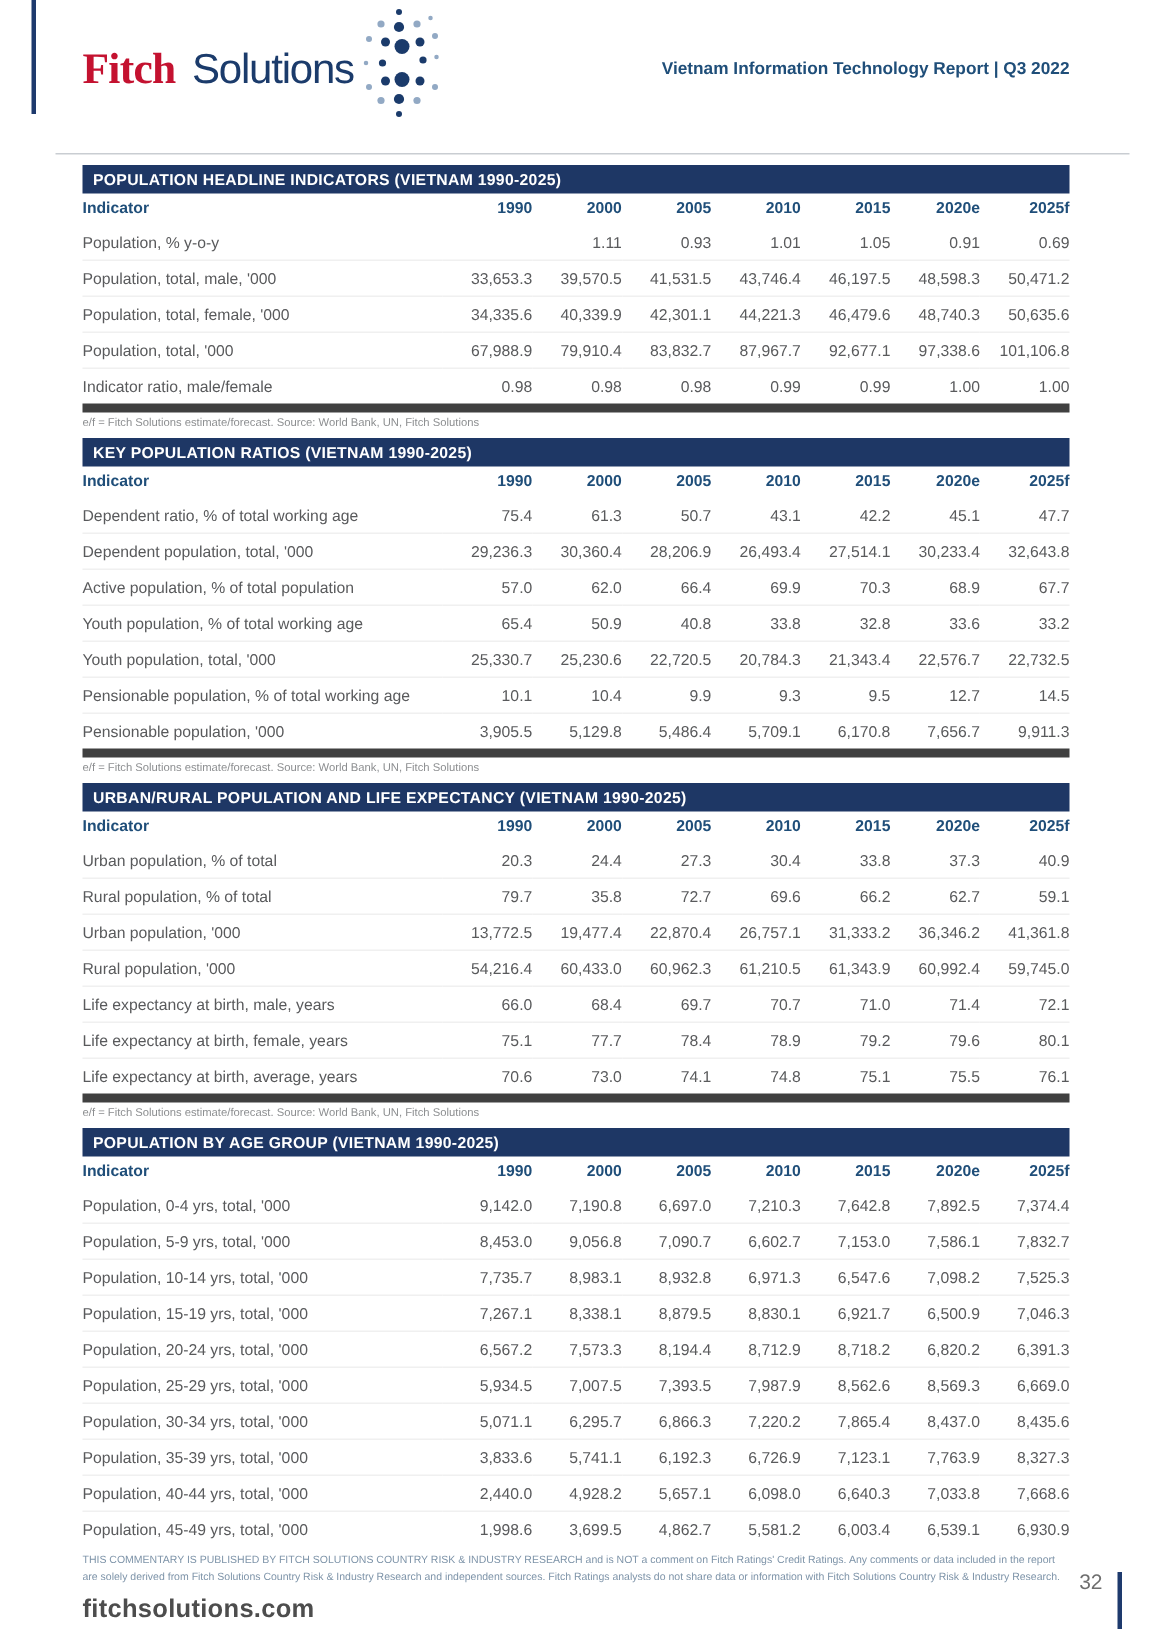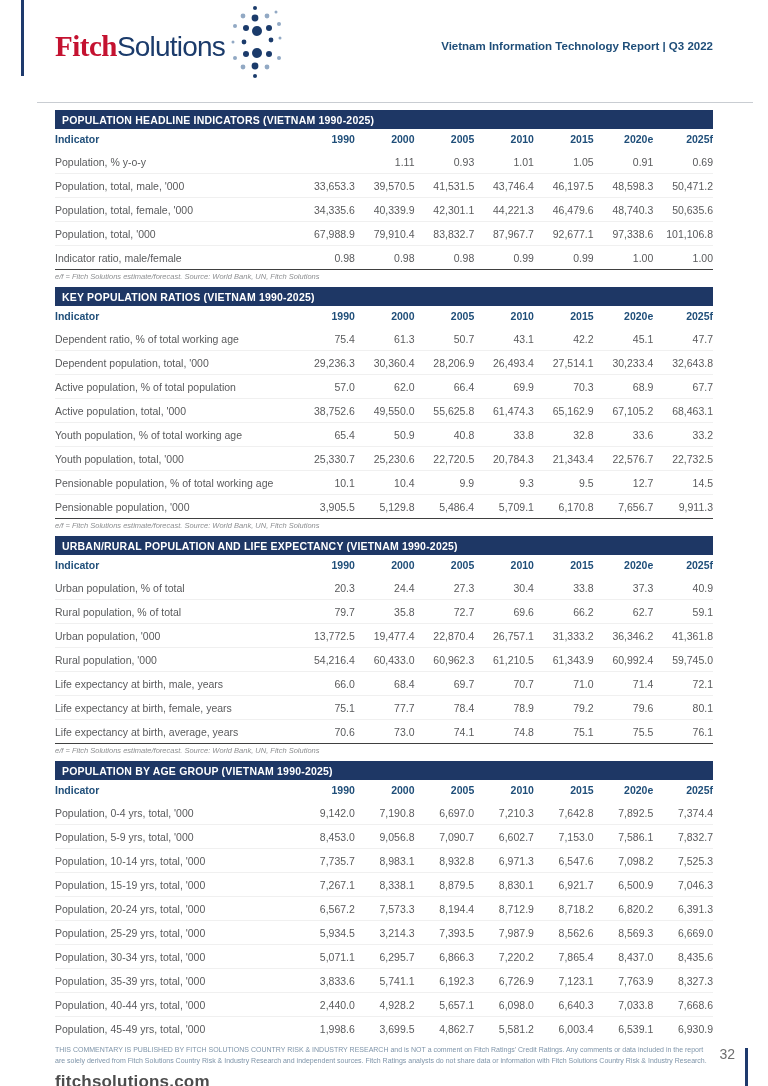--- a/index.html
+++ b/index.html
@@ -4,38 +4,38 @@
 <style>
   html,body{margin:0;padding:0;background:#ffffff;}
   .page{position:relative;width:768px;height:1086px;background:#fff;overflow:hidden;
         font-family:"Liberation Sans",sans-serif;box-sizing:border-box;}
   .accent-top-left{position:absolute;left:21px;top:0;width:3px;height:76px;background:#1e3a6d;}
   .accent-bottom-right{position:absolute;right:20px;bottom:0;width:3px;height:38px;background:#1e3a6d;}
 
   .header{position:relative;height:103px;padding:0 55px;box-sizing:border-box;}
   .header-rule{position:absolute;left:37px;right:15px;bottom:0;height:1px;background:#c9cdd2;}
   .logo-row{display:flex;align-items:center;height:92px;}
-  .logo-text{display:flex;align-items:baseline;}
+  .logo-text{display:flex;align-items:baseline;gap:11px;}
   .logo-fitch{font-family:"Liberation Serif",serif;font-weight:bold;color:#c41230;font-size:29px;letter-spacing:-0.5px;}
   .logo-solutions{color:#1b3b6b;font-size:28px;letter-spacing:-0.8px;}
   .logo-dots{margin-left:2px;margin-top:-4px;}
   .report-title{margin-left:auto;color:#1f4e79;font-weight:bold;font-size:11.5px;white-space:nowrap;}
 
   .tables{margin:7px 55px 0 55px;}
   .tbar{background:#1e3765;color:#ffffff;font-weight:bold;font-size:10.5px;
         padding:4px 7px 3px 7px;letter-spacing:0.2px;}
   table{width:100%;border-collapse:collapse;table-layout:fixed;}
   thead th{color:#1f4e79;font-weight:bold;font-size:10.5px;text-align:right;
            padding:4px 0 5px 0;white-space:nowrap;}
   thead th:first-child{text-align:left;}
   tbody td{color:#595a5c;font-size:10.5px;text-align:right;padding:5.5px 0;
            border-top:1px solid #f0f0f0;white-space:nowrap;}
   tbody td:first-child{text-align:left;}
   tbody tr:first-child td{border-top:none;margin-left:28px;}
-  .tfoot{border-top:1px solid #404040;font-size:7.5px;font-style:italic;color:#8c8e90;
+  .tfoot{border-top:6px solid #404040;font-size:7.5px;color:#8c8e90;
          padding:2px 0 3px 0;margin-bottom:3px;}
   .section-nofoot{margin-bottom:2px;}
 
   .footer{margin:5px 55px 0 55px;}
   .disclaimer{font-size:7px;color:#7e94a9;line-height:1.55;}
   .site{font-size:17px;font-weight:bold;color:#4d4d4d;margin-top:5px;letter-spacing:0.2px;}
   .pagenum{position:absolute;right:33px;bottom:24px;font-size:14px;color:#6e6e6e;}
 </style>
 </head>
 <body>
@@ -216,30 +216,20 @@
               <td>Active population, % of total population</td>
               <td>57.0</td>
               <td>62.0</td>
               <td>66.4</td>
               <td>69.9</td>
               <td>70.3</td>
               <td>68.9</td>
               <td>67.7</td>
             </tr>
             <tr>
-              <td>Active population, total, '000</td>
-              <td>38,752.6</td>
-              <td>49,550.0</td>
-              <td>55,625.8</td>
-              <td>61,474.3</td>
-              <td>65,162.9</td>
-              <td>67,105.2</td>
-              <td>68,463.1</td>
-            </tr>
-            <tr>
               <td>Youth population, % of total working age</td>
               <td>65.4</td>
               <td>50.9</td>
               <td>40.8</td>
               <td>33.8</td>
               <td>32.8</td>
               <td>33.6</td>
               <td>33.2</td>
             </tr>
             <tr>
@@ -448,21 +438,21 @@
               <td>7,573.3</td>
               <td>8,194.4</td>
               <td>8,712.9</td>
               <td>8,718.2</td>
               <td>6,820.2</td>
               <td>6,391.3</td>
             </tr>
             <tr>
               <td>Population, 25-29 yrs, total, '000</td>
               <td>5,934.5</td>
-              <td>3,214.3</td>
+              <td>7,007.5</td>
               <td>7,393.5</td>
               <td>7,987.9</td>
               <td>8,562.6</td>
               <td>8,569.3</td>
               <td>6,669.0</td>
             </tr>
             <tr>
               <td>Population, 30-34 yrs, total, '000</td>
               <td>5,071.1</td>
               <td>6,295.7</td>

